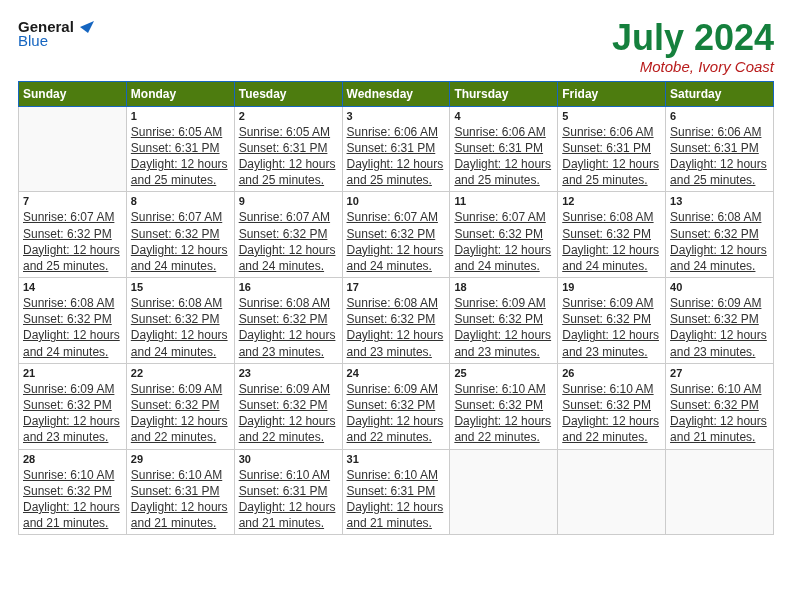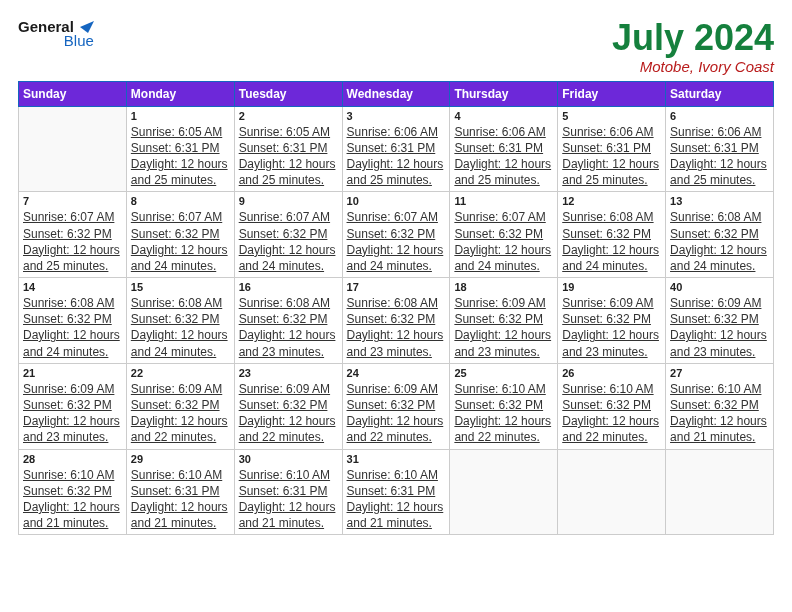--- a/index.html
+++ b/index.html
@@ -38,21 +38,21 @@
       font-size: 15px;
       color: #b91c1c;
       font-style: italic;
     }
     table {
       width: 100%;
       border-collapse: collapse;
       table-layout: fixed;
     }
     th {
-      background: #6d28d9;
+      background: #4d7c0f;
       color: #fff;
       font-size: 12px;
       font-weight: bold;
       padding: 5px 4px;
       text-align: left;
       border: 1px solid #1565c0;
     }
     td {
       border: 1px solid #ccc;
       vertical-align: top;
@@ -78,21 +78,21 @@
     tr:last-child td {
       height: 75px;
     }
   </style>
 </head>
 <body>
 
 <div class="container">
   <div class="header-row">
     <div class="logo">
-  <div style="display:flex;flex-direction:column;align-items:flex-end;">
+  <div style="display:flex;flex-direction:column;align-items:flex-start;">
     <div style="display:flex;align-items:center;">
       <span style="font-size:15px;font-weight:bold;color:#1a1a1a;">General</span>
       <svg width="18" height="16" viewBox="0 0 18 16" style="margin-left:2px;">
         <polygon points="4,8 18,2 12,14" fill="#1565c0"></polygon>
       </svg>
     </div>
     <span style="font-size:15px;font-weight:normal;color:#1565c0;margin-top:-3px;">Blue</span>
   </div>
 </div>
     <div class="title-block">

